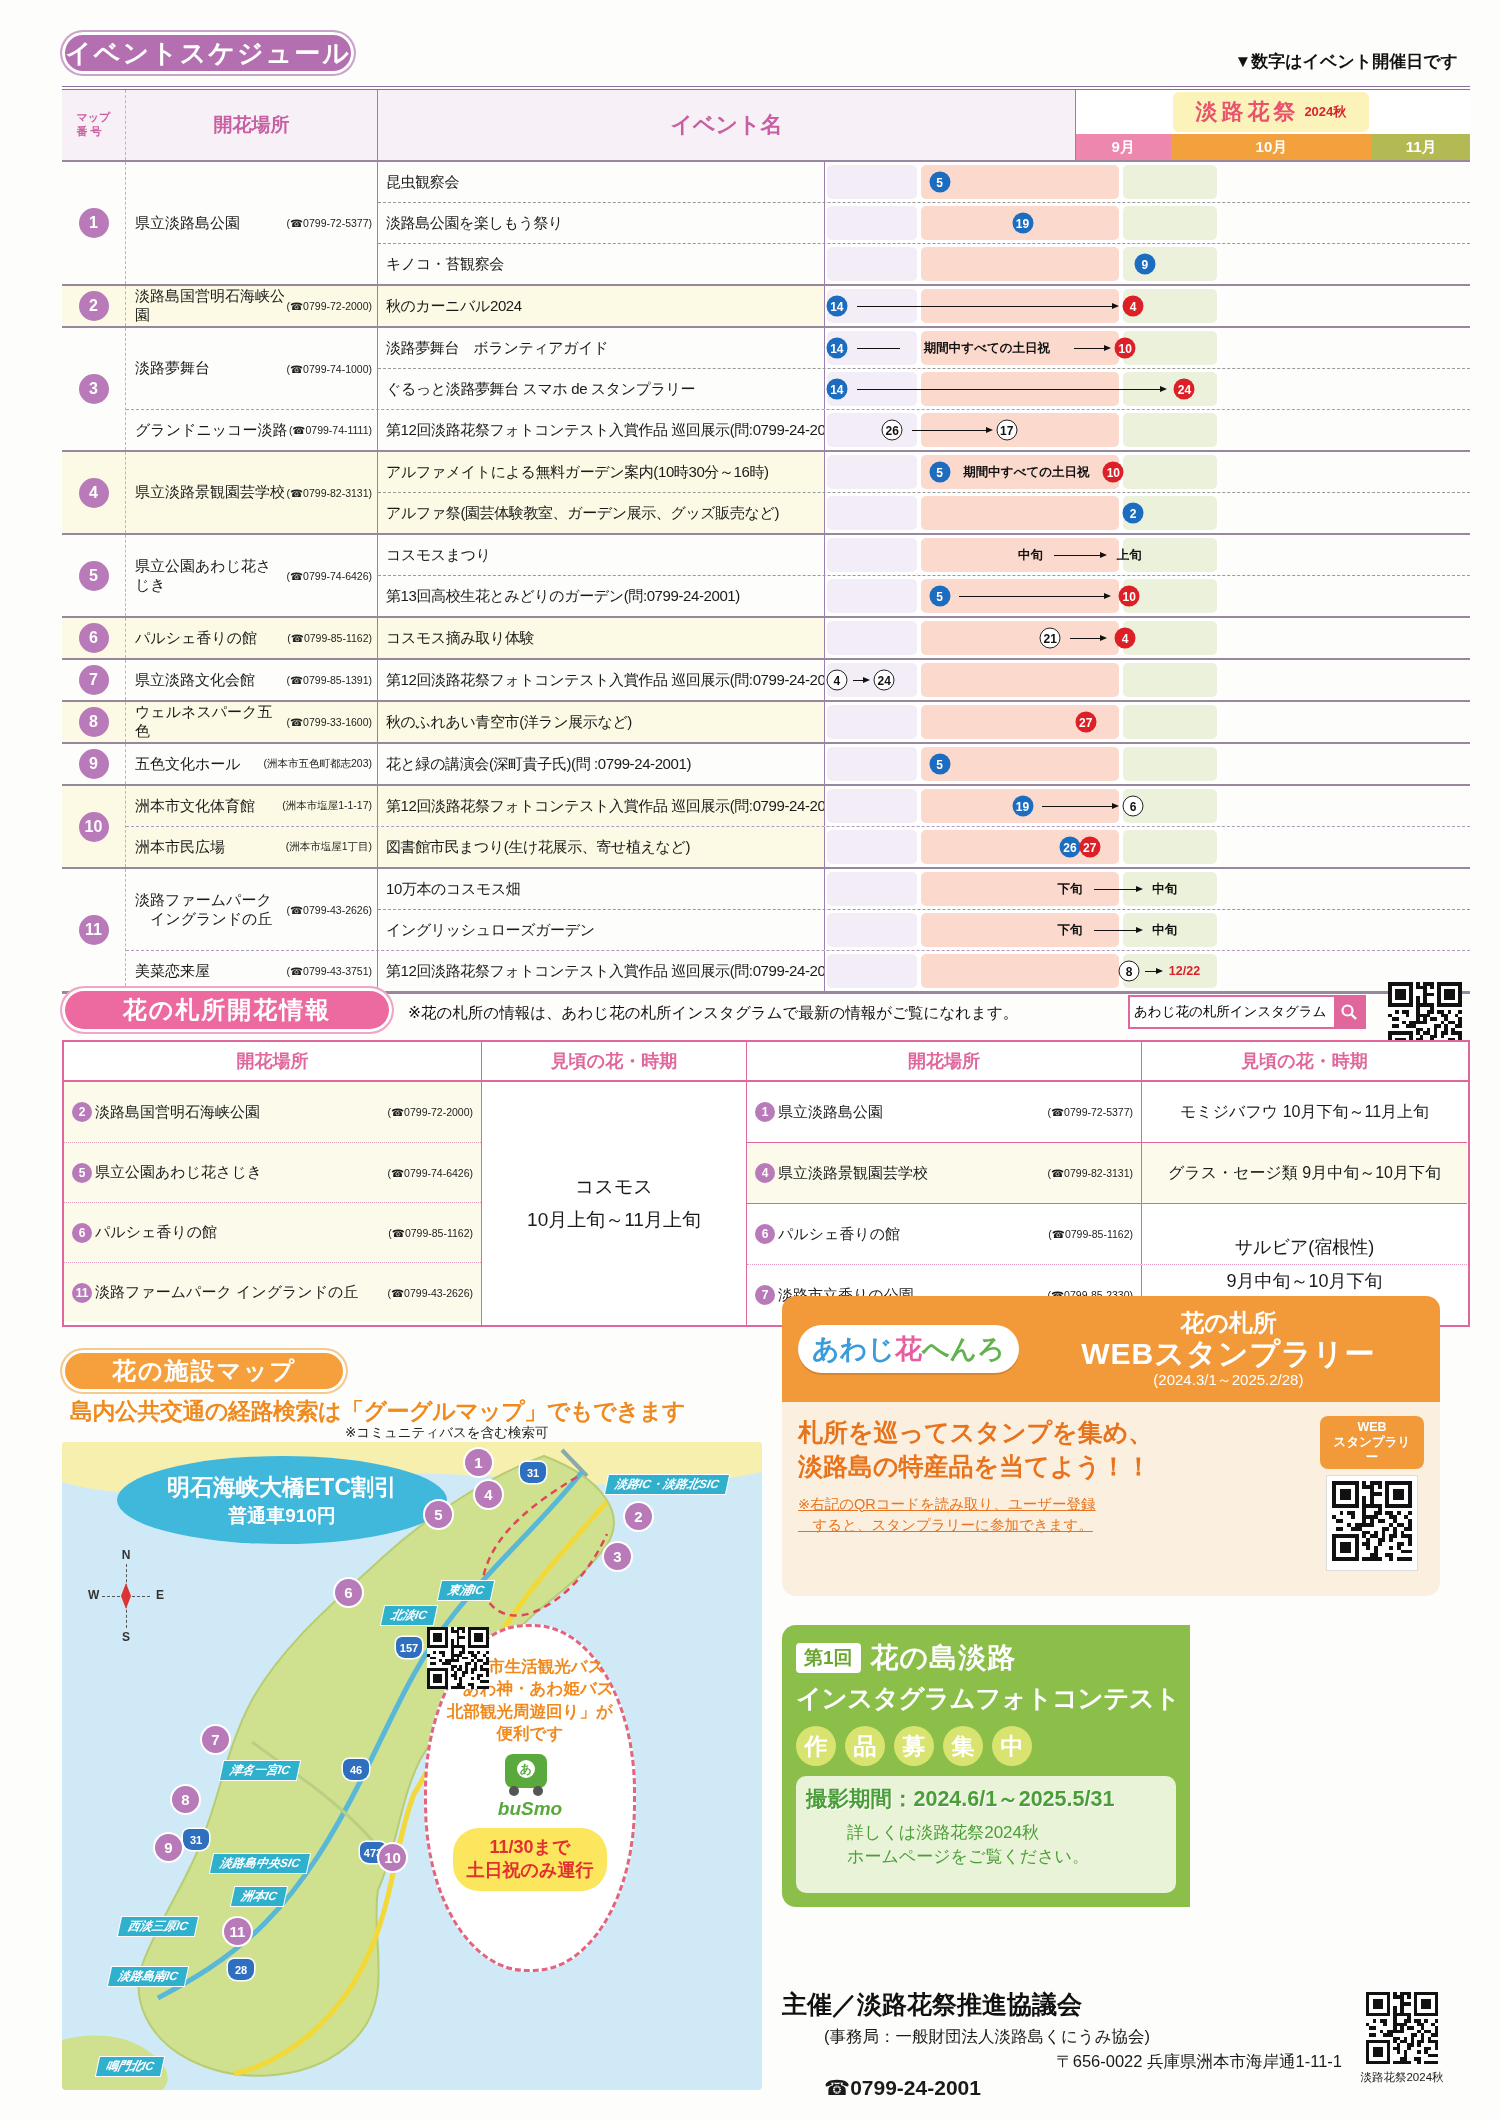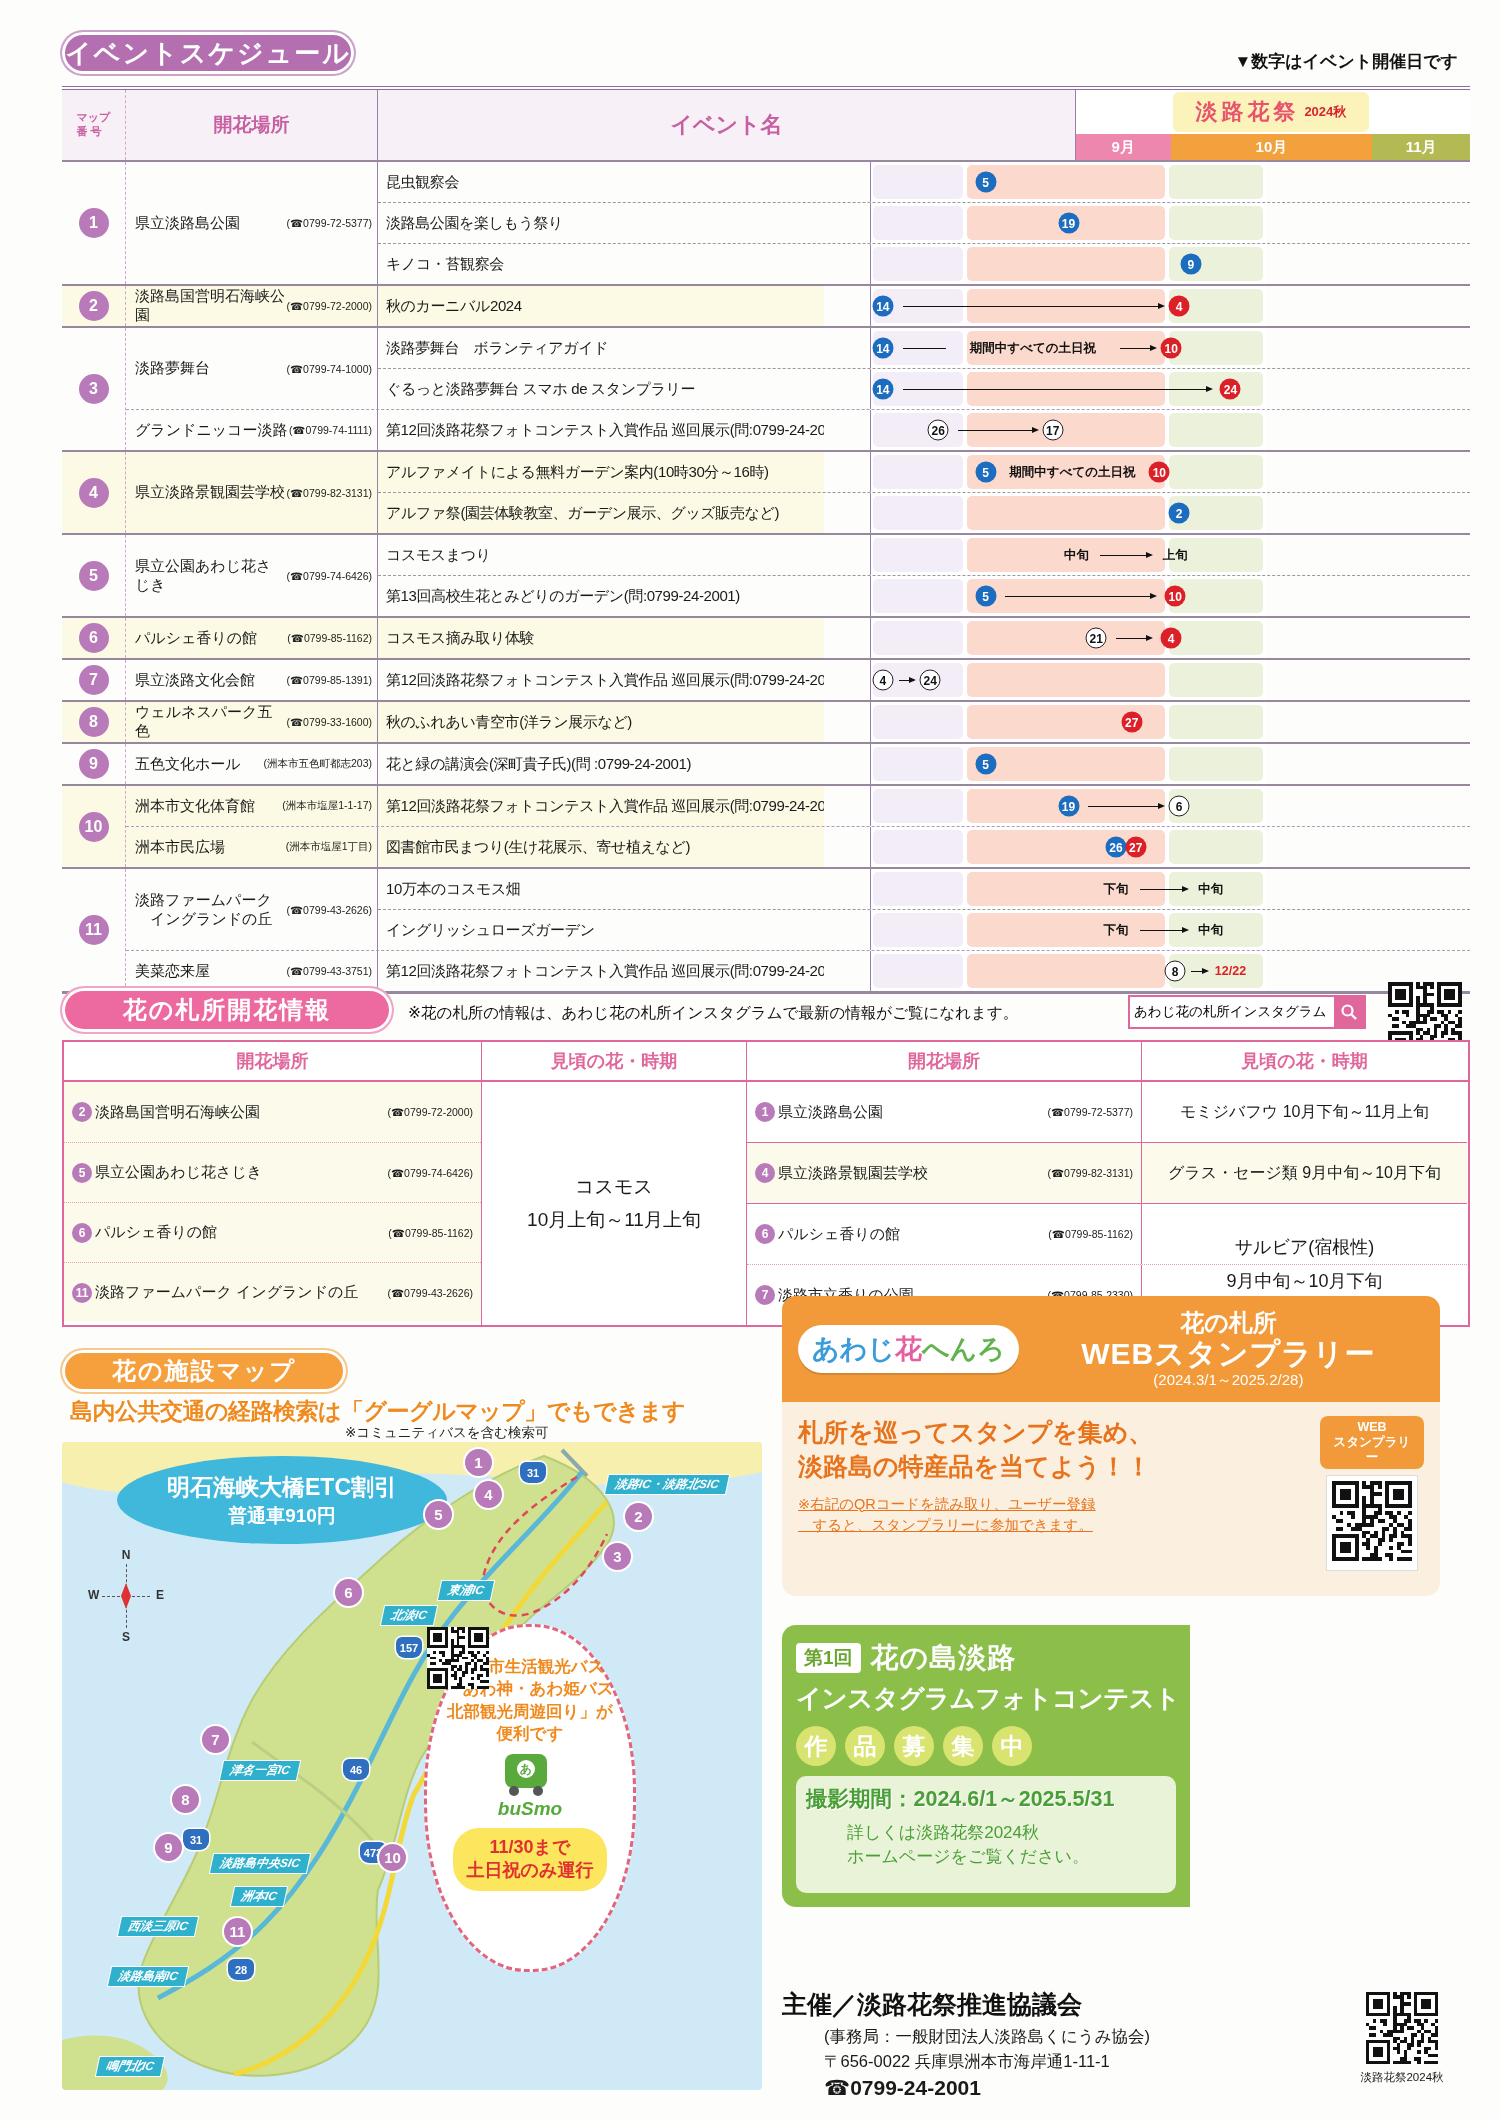--- a/index.html
+++ b/index.html
@@ -39,21 +39,21 @@
   .g-num .nc{width:30px;height:30px;border-radius:50%;background:#b87ab8;color:#fff;font-weight:bold;
              font-size:16px;display:flex;align-items:center;justify-content:center;}
   .g-body{flex:1;display:flex;flex-direction:column;}
   .loc-block{display:flex;}
   .loc-block + .loc-block{border-top:1.5px dashed #b09ab8;}
   .loc-cell{width:252px;display:flex;align-items:center;justify-content:space-between;
             padding:0 5px 0 9px;border-right:1px solid #9b7fae;box-sizing:border-box;}
   .loc-name{font-size:15px;white-space:pre-line;line-height:1.25;}
   .loc-phone{font-size:10.5px;color:#222;white-space:nowrap;}
   .ev-col{flex:1;display:flex;flex-direction:column;}
-  .ev-row{display:flex;height:40px;gap:46px;}
+  .ev-row{display:flex;height:40px;}
   .ev-row + .ev-row{border-top:1.2px dashed #9a9a9a;}
   .ev-name{width:446px;display:flex;align-items:center;padding-left:8px;font-size:15px;
            letter-spacing:-0.4px;white-space:nowrap;overflow:hidden;box-sizing:border-box;}
   .ev-tl{width:395px;position:relative;border-left:1px solid #9b7fae;background:#fff;}
   .stripe{position:absolute;top:3px;bottom:3px;border-radius:5px;}
   .st-sep{left:2px;width:90px;background:#f3edf8;}
   .st-oct{left:96px;width:198px;background:#fbdacd;}
   .st-nov{left:298px;width:94px;background:#ebf1da;}
   .circ{position:absolute;top:50%;transform:translate(-50%,-50%);width:21px;height:21px;border-radius:50%;
         display:flex;align-items:center;justify-content:center;font-size:12px;font-weight:bold;z-index:2;}
@@ -172,21 +172,21 @@
   .torii .tb1{position:absolute;top:0;left:-6px;right:-6px;height:9px;background:#c2342a;border-radius:2px;}
   .torii .tb2{position:absolute;top:13px;left:0;right:0;height:6px;background:#c2342a;}
   .torii .tp1,.torii .tp2{position:absolute;top:6px;bottom:0;width:8px;background:#b32f26;}
   .torii .tp1{left:6px;} .torii .tp2{right:6px;}
   .ct-cap{position:absolute;right:8px;bottom:6px;color:#fff;font-size:12.5px;text-shadow:0 0 3px #00000088;}
 
   
   .footer{position:absolute;left:782px;top:1988px;width:560px;}
   .ft1{font-size:25px;font-weight:bold;color:#111;}
   .ft2{font-size:16.5px;margin-top:5px;margin-left:42px;}
-  .ft3{font-size:16.5px;margin-top:3px;margin-left:42px;}
+  .ft3{font-size:16.5px;margin-top:3px;margin-left:42px;text-align:right;}
   .ft4{font-size:21px;margin-top:3px;margin-left:42px;font-weight:bold;}
   .ft-qr{position:absolute;left:1360px;top:1992px;width:84px;text-align:center;}
   .ft-qr .cap{font-size:11.5px;margin-top:2px;}
 </style>
 </head>
 <body>
 
 <div id="page">
 
   <div class="pill purple" style="left:62px;top:32px;width:292px;height:42px;font-size:26px;">イベントスケジュール</div>

